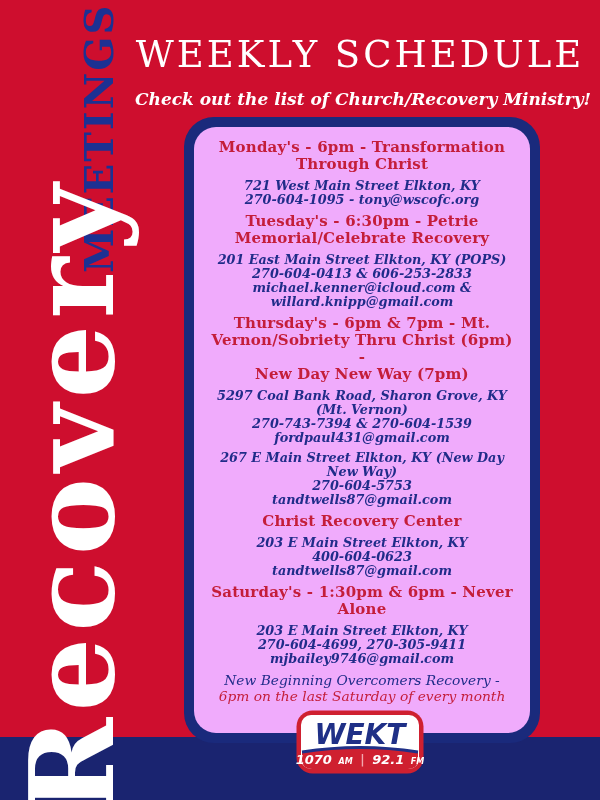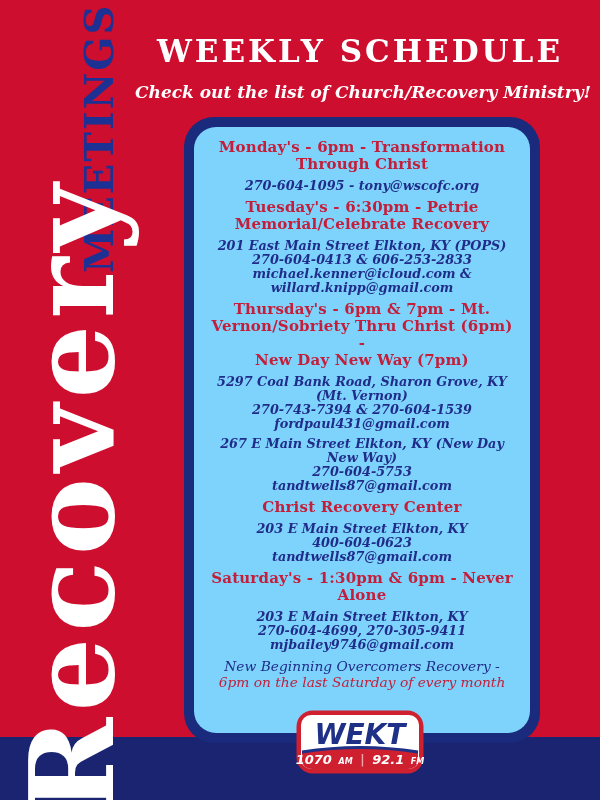--- a/index.html
+++ b/index.html
@@ -4,58 +4,59 @@
 <style>
   html,body{margin:0;padding:0;}
   body{width:600px;height:800px;overflow:hidden;font-family:"DejaVu Serif","Liberation Serif",serif;}
   .canvas{position:relative;width:600px;height:800px;background:#CE0E2E;overflow:hidden;}
 
   
   .footer-band{position:absolute;left:0;top:737px;width:600px;height:63px;background:#1A2470;}
 
   
   .card{position:absolute;left:184px;top:117px;width:356px;height:626px;background:#1A2A7C;border-radius:30px;}
-  .card-inner{position:absolute;left:10px;top:10px;right:10px;bottom:10px;background:#7dd3fc;border-radius:22px;overflow:hidden;}
+  .card-inner{position:absolute;left:10px;top:10px;right:10px;bottom:10px;background:#f0abfc;border-radius:22px;overflow:hidden;}
   .schedule{display:flex;flex-direction:column;align-items:center;text-align:center;gap:6px;padding:12px 14px;}
   .block{width:100%;}
   .block.heading .line{color:#C41E3A;font-weight:bold;font-size:15px;line-height:17px;letter-spacing:.2px;}
   .block.details .line{color:#202C89;font-weight:bold;font-style:italic;font-size:12.8px;line-height:14px;}
   .block.note .line{font-weight:normal;font-style:italic;font-size:13.8px;line-height:16px;}
   .block.note .line.blue{color:#202C89;}
   .block.note .line.red{color:#C41E3A;}
 
   
   .v-recovery{position:absolute;left:14px;top:814px;transform:rotate(-90deg);transform-origin:0 0;
     color:#FFFFFF;font-weight:bold;font-size:116px;line-height:1;letter-spacing:6px;white-space:nowrap;}
   .v-meetings{position:absolute;left:79px;top:273px;transform:rotate(-90deg);transform-origin:0 0;
     color:#1C3193;font-weight:bold;font-size:40px;line-height:1;letter-spacing:2px;white-space:nowrap;}
 
   
   .header{position:absolute;left:135px;top:33px;width:450px;text-align:center;color:#FFFFFF;}
-  .title{font-weight:bold;font-size:31px;letter-spacing:3px;white-space:nowrap;}
+  .title{font-weight:normal;font-size:37px;letter-spacing:3px;white-space:nowrap;}
   .subtitle{margin-top:13px;font-weight:bold;font-style:italic;font-size:17px;white-space:nowrap;}
 
   
   .wekt{position:absolute;left:296px;top:710px;}
 </style>
 </head>
 <body>
 
 <div class="canvas">
 
   <div class="footer-band"></div>
 
   <div class="card">
     <div class="card-inner">
       <div class="schedule" id="schedule">
           <div class="block heading">
             <div class="line">Monday's - 6pm - Transformation</div>
             <div class="line">Through Christ</div>
           </div>
           <div class="block details">
+            <div class="line">721 West Main Street Elkton, KY</div>
             <div class="line">270-604-1095 - tony@wscofc.org</div>
           </div>
           <div class="block heading">
             <div class="line">Tuesday's - 6:30pm - Petrie</div>
             <div class="line">Memorial/Celebrate Recovery</div>
           </div>
           <div class="block details">
             <div class="line">201 East Main Street Elkton, KY (POPS)</div>
             <div class="line">270-604-0413 &amp; 606-253-2833</div>
             <div class="line">michael.kenner@icloud.com &amp;</div>

